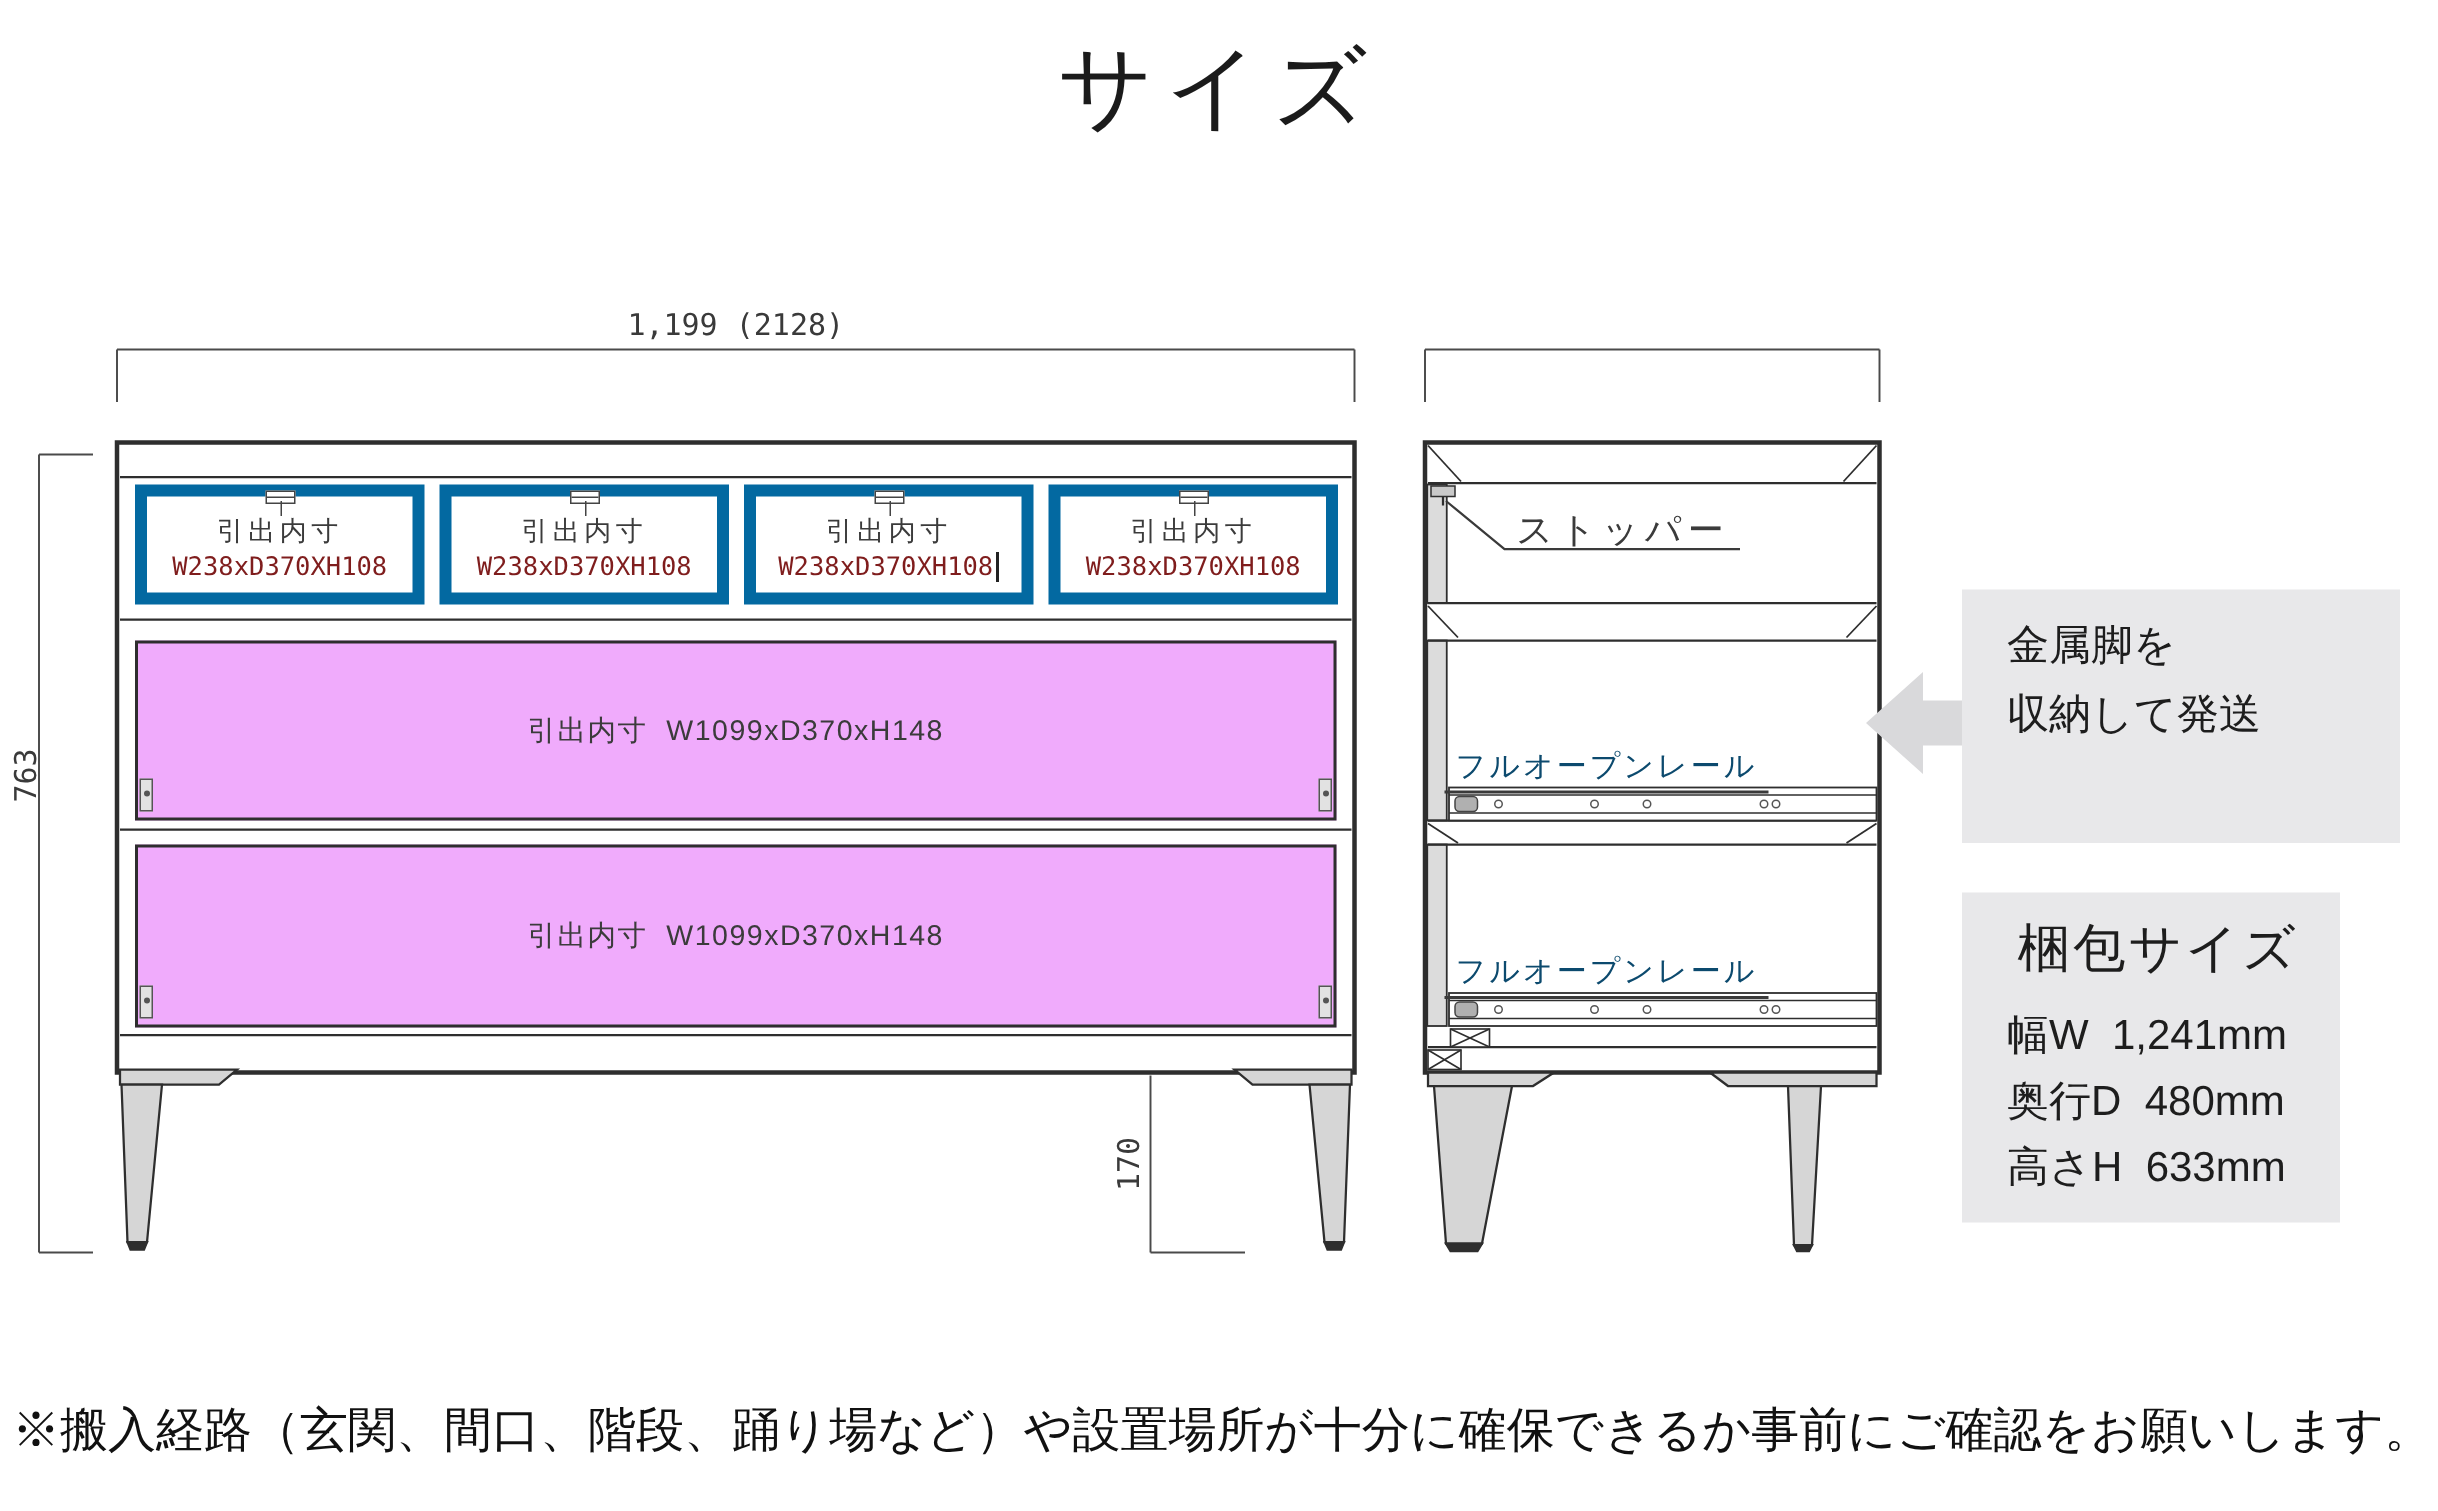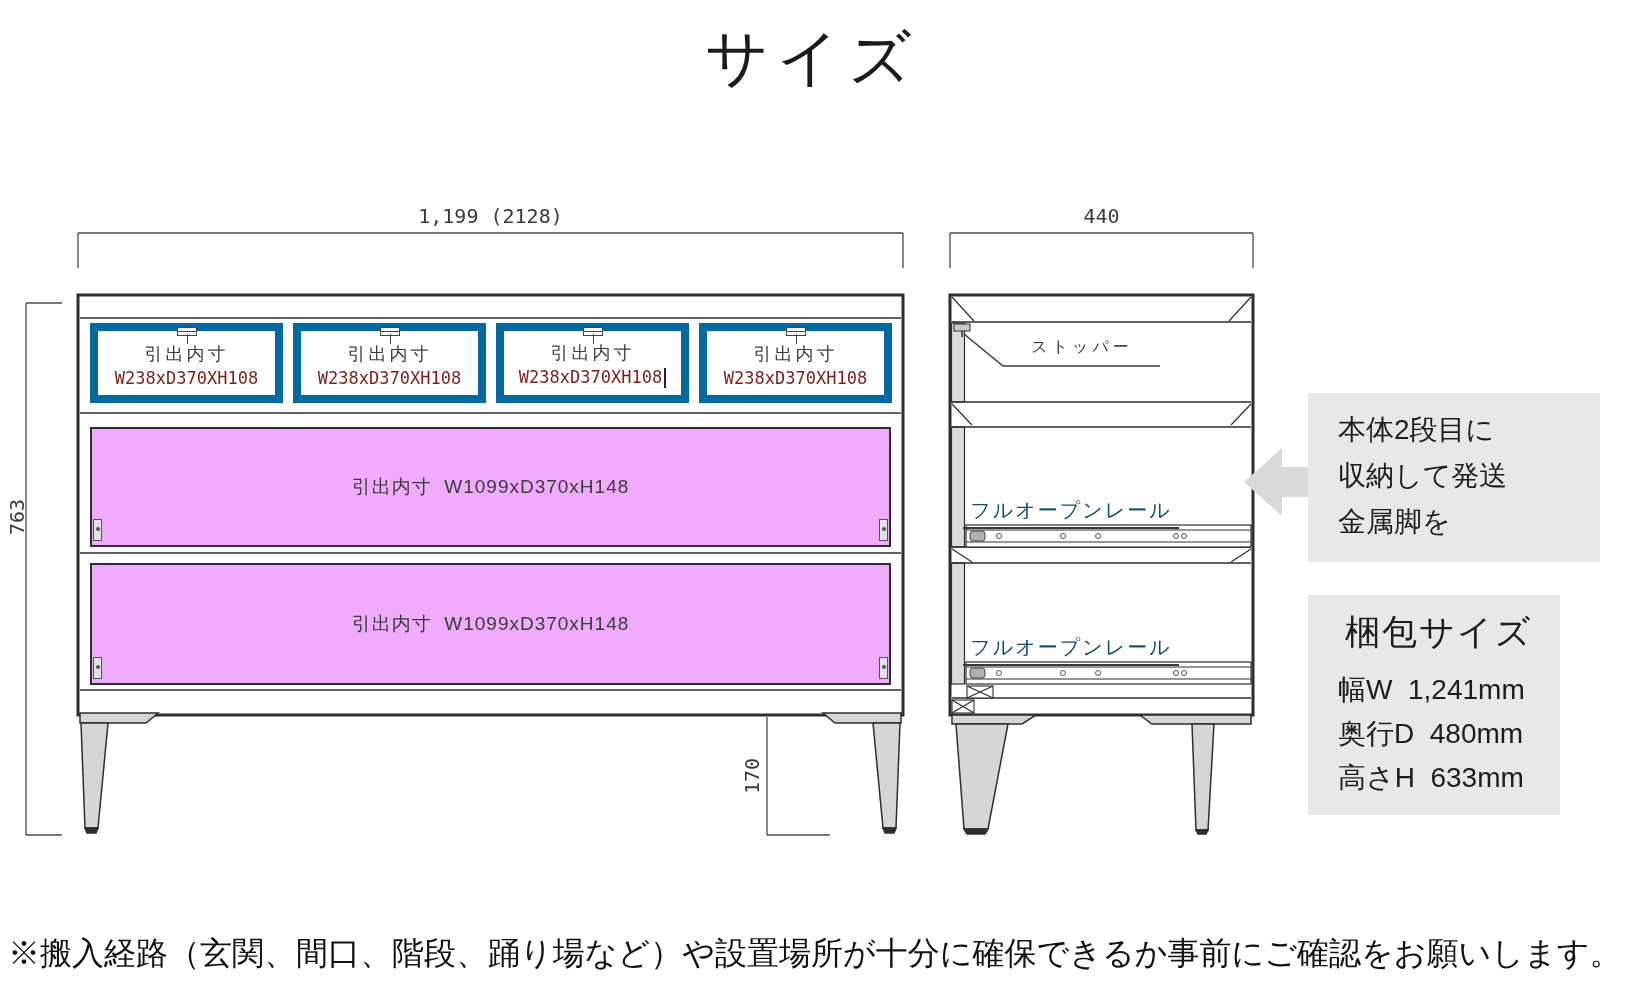--- a/index.html
+++ b/index.html
@@ -44,21 +44,21 @@
     font-size:19px; letter-spacing:1px; color:#3b3b3b; white-space:pre;
   }
   .ld-p1 { top:427px; height:120px; } .ld-p2 { top:563px; height:122px; }
   .bracket {
     position:absolute; bottom:4px; width:9px; height:22px; box-sizing:border-box;
     border:1.5px solid #555; background:#e2e2e2;
   }
   .bracket::after { content:""; position:absolute; left:2px; top:7px; width:4px; height:4px; border-radius:50%; background:#555; }
   .br-l { left:1px; } .br-r { right:1px; }
 
-  .stopper-label { left:1002px; top:337px; width:160px; text-align:center; font-size:16px; letter-spacing:4px; color:#3b3b3b; }
+  .stopper-label { left:1002px; top:337px; width:160px; text-align:center; font-size:24px; letter-spacing:4px; color:#3b3b3b; }
   .rail-label {
     position:absolute; left:963px; width:216px; text-align:center; font-size:20px;
     letter-spacing:2px; color:#0c4a6e; padding-bottom:3px; border-bottom:2px solid #3a3a3a;
   }
   .rail-1 { top:497px; } .rail-2 { top:634px; }
 
   .note-box { position:absolute; left:1308px; background:#e8e8ea; box-sizing:border-box; color:#1d1d1d; }
   .ship-box { top:393px; width:292px; height:169px; padding:14px 0 0 30px; }
   .ship-box .line { font-size:28px; line-height:46px; }
   .pack-box { top:595px; width:252px; height:220px; padding-top:14px; }
@@ -188,21 +188,20 @@
         <polygon points="1196,830 1208,830 1206,834 1198,834" fill="#2e2e2e"></polygon>
       </g>
     </g>
 
     <polygon points="1244,482 1282,448 1282,467 1308,467 1308,497 1282,497 1282,516" fill="#d9d9db"></polygon>
   </svg>
 
   <div class="title">サイズ</div>
 
   <div class="lbl dimnum dim-front-w">1,199 (2128)</div>
-  <div class="lbl dimnum dim-side-w">440</div>
   <div class="lbl dimnum rot dim-763">763</div>
   <div class="lbl dimnum rot dim-170">170</div>
 
   <div class="sdrawer sd-p1">
     <div class="knob"></div>
     <div class="sd1">引出内寸</div>
     <div class="sd2">W238xD370XH108</div>
   </div>
   <div class="sdrawer sd-p2">
     <div class="knob"></div>
@@ -229,23 +228,22 @@
     <span>引出内寸  W1099xD370xH148</span>
     <span class="bracket br-l"></span>
     <span class="bracket br-r"></span>
   </div>
 
   <div class="lbl stopper-label">ストッパー</div>
   <div class="rail-label rail-1">フルオープンレール</div>
   <div class="rail-label rail-2">フルオープンレール</div>
 
   <div class="note-box ship-box">
-    <div class="line">本体2段目に</div>
+    <div class="line">金属脚を</div>
     <div class="line">収納して発送</div>
-    <div class="line">金属脚を</div>
   </div>
 
   <div class="note-box pack-box">
     <div class="pack-title">梱包サイズ</div>
     <div class="pack-row">幅W  1,241mm</div>
     <div class="pack-row">奥行D  480mm</div>
     <div class="pack-row">高さH  633mm</div>
   </div>
 
   <div class="footer">※搬入経路（玄関、間口、階段、踊り場など）や設置場所が十分に確保できるか事前にご確認をお願いします。</div>

